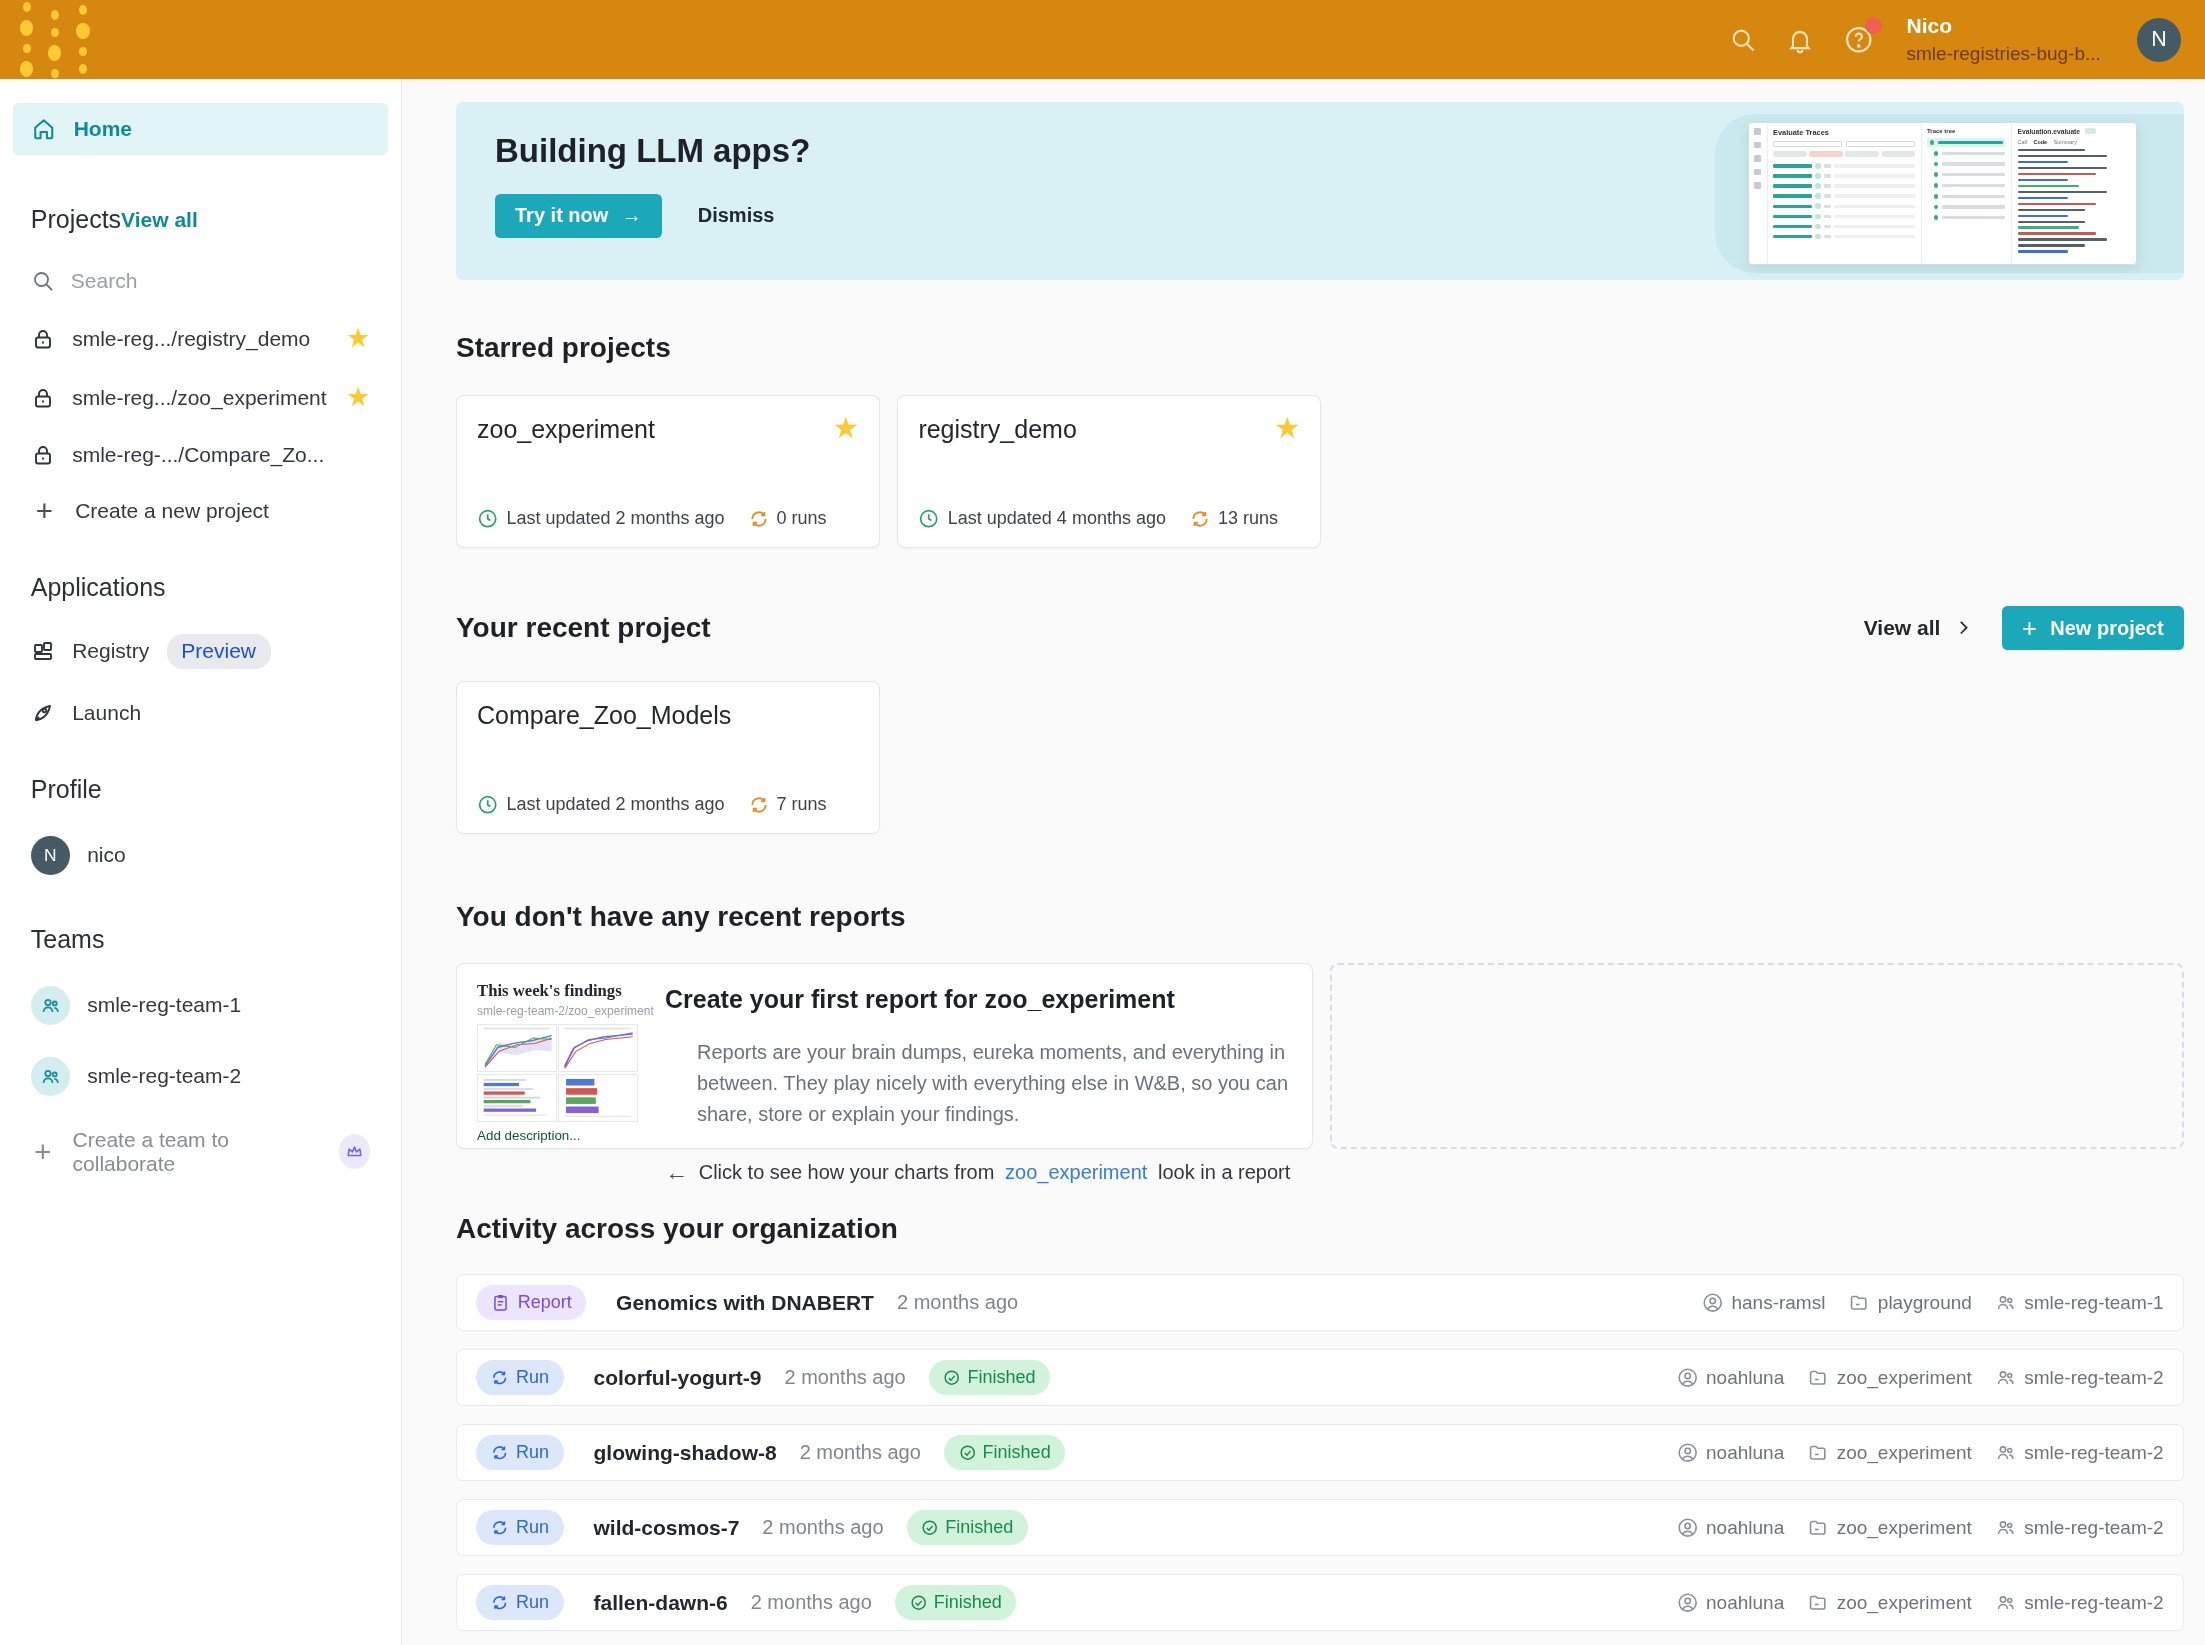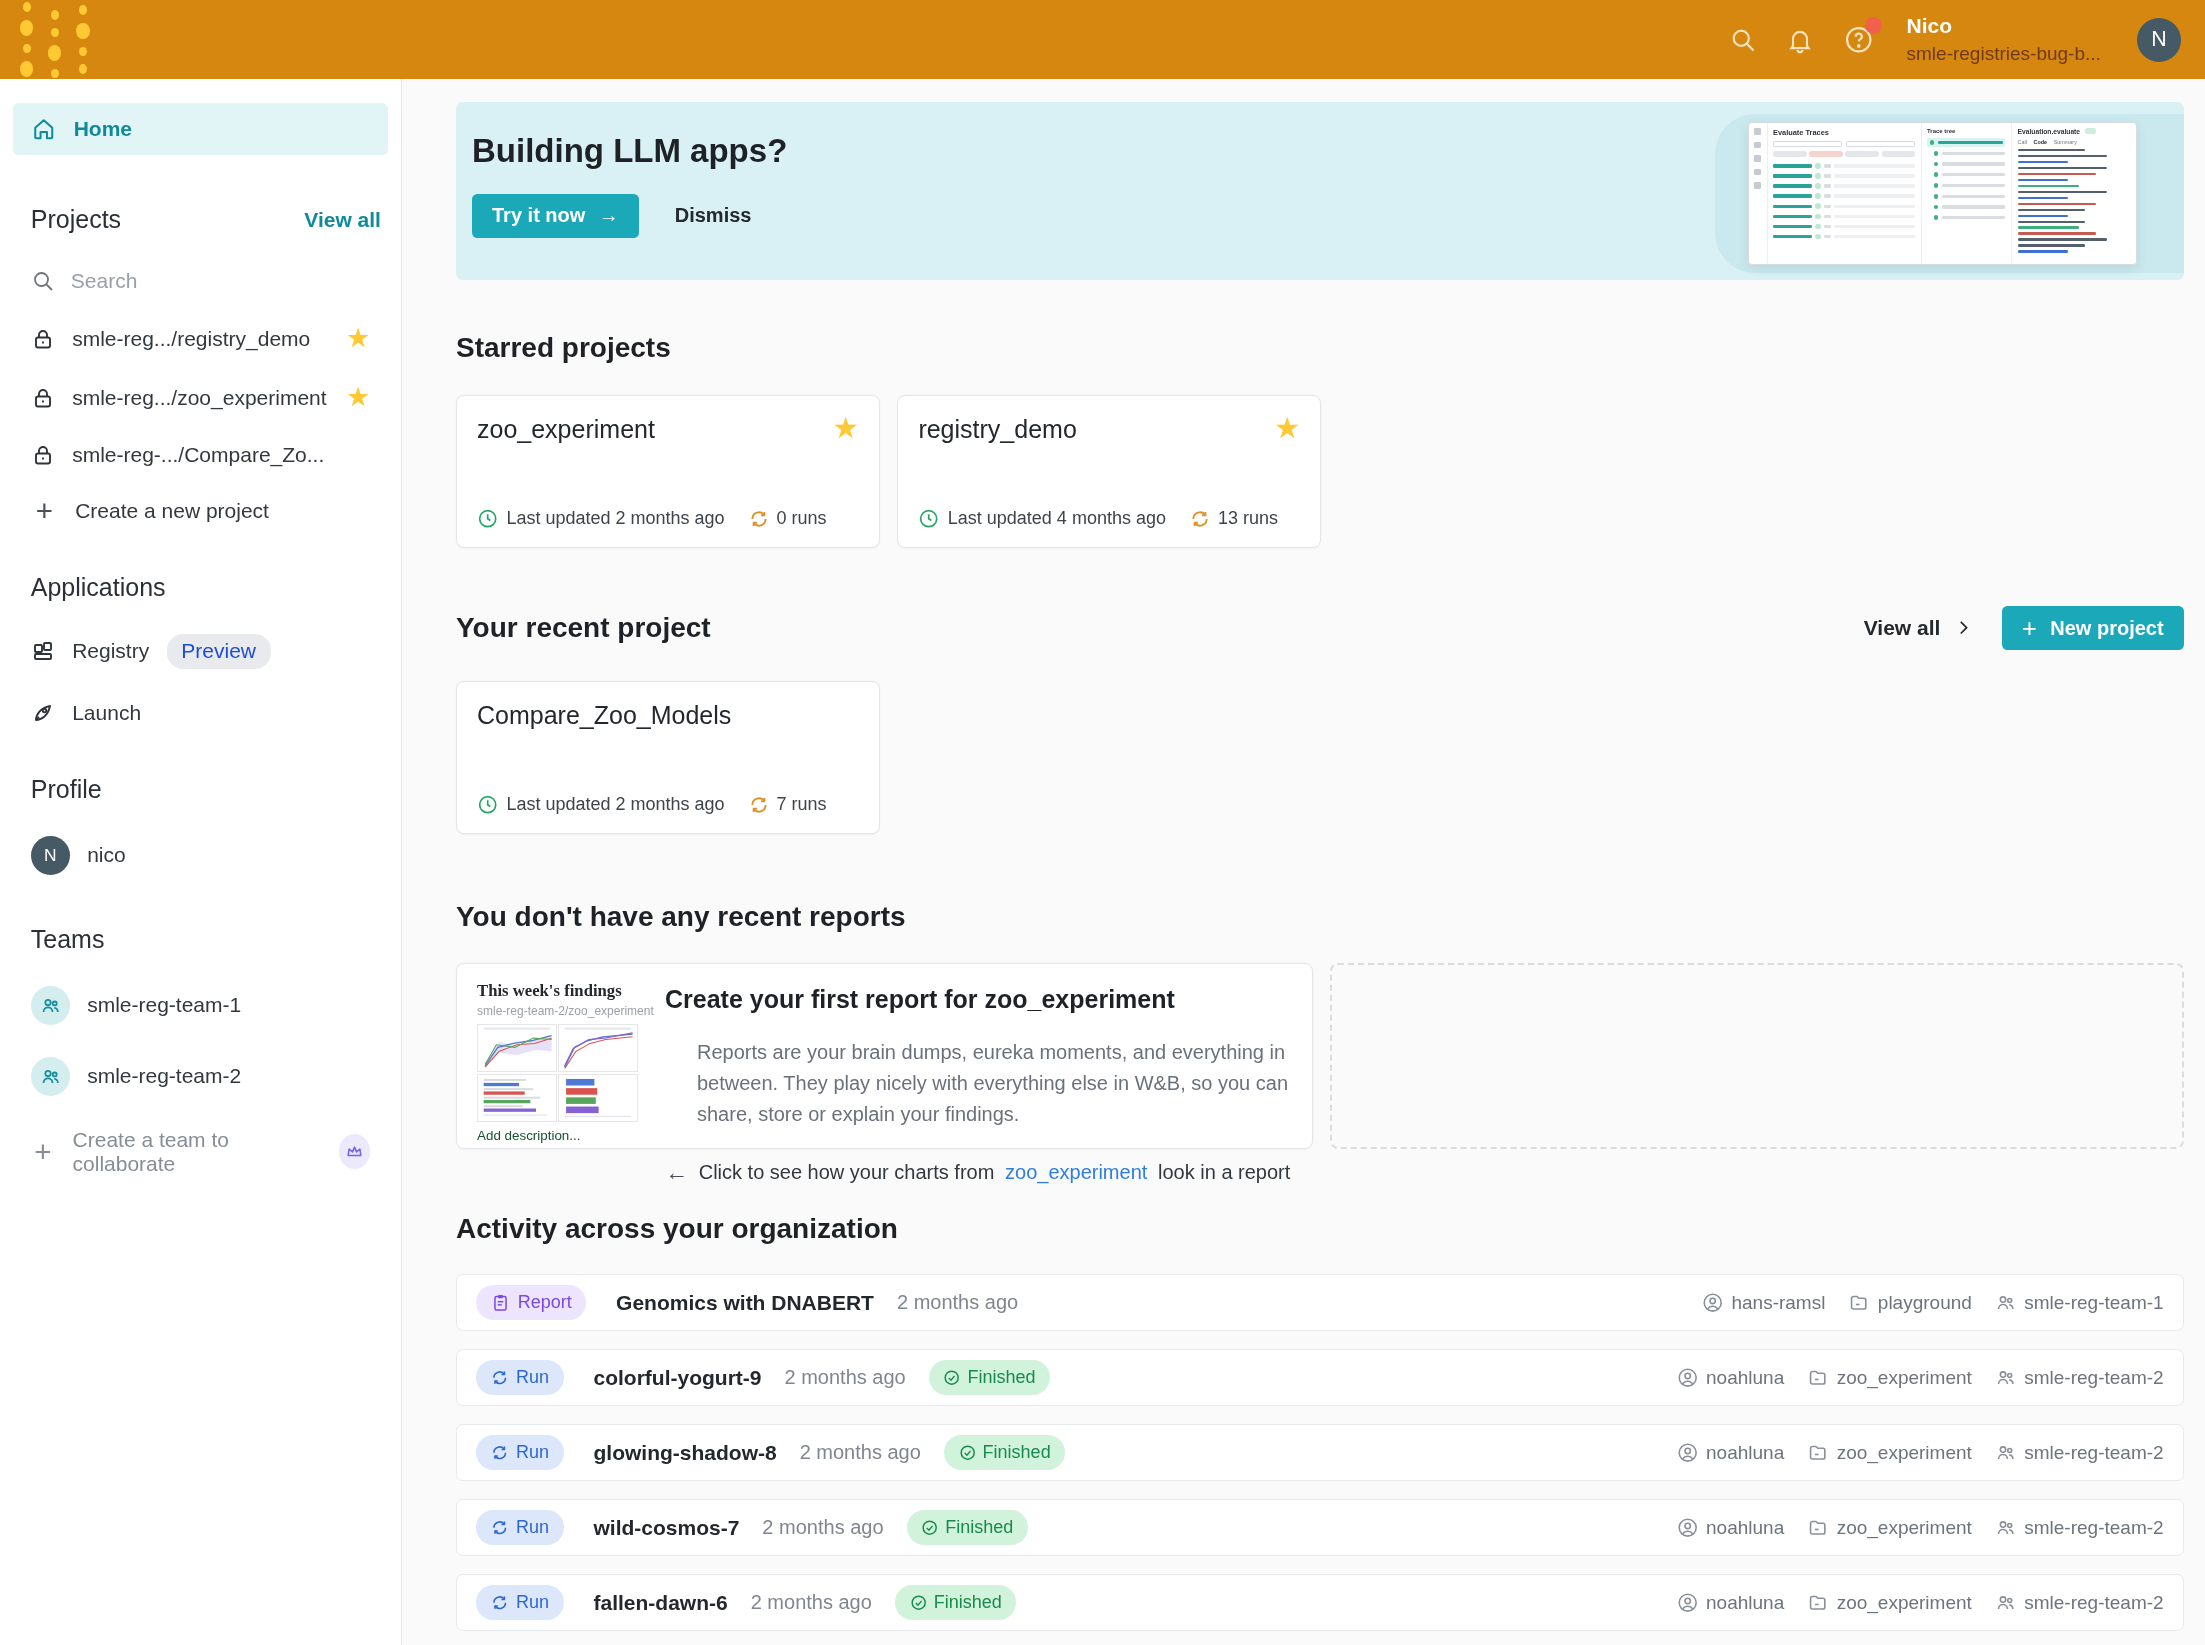--- a/index.html
+++ b/index.html
@@ -52,41 +52,41 @@
 
   
   .shell{display:flex;height:1566px;}
   .sidebar{width:402px;background:#FFFFFF;border-right:1.3px solid #E4E6E8;padding:24px 13.4px 0 13.4px;flex-shrink:0;}
   .main{flex:1;padding:23px 21.4px 0 54px;overflow:hidden;}
 
   
   .side-home{display:flex;align-items:center;gap:17.4px;background:#E1F5F7;border-radius:5.4px;
     height:52px;padding:0 17.4px;color:var(--link-teal);font-weight:700;font-size:21px;cursor:pointer;}
   .side-section{margin-top:50px;}
-  .side-head-row{display:flex;align-items:center;justify-content:space-between;padding:0 6.7px 0 17.4px;}
+  .side-head-row{display:flex;align-items:center;justify-content:flex-start;padding:0 6.7px 0 17.4px;}
   .side-heading{font-size:25px;color:#2B3036;}
   .side-viewall{color:var(--link-teal);font-weight:700;font-size:21px;cursor:pointer;}
   .side-search{display:flex;align-items:center;gap:16px;color:#9AA0A8;font-size:21px;padding:0 17.4px;margin-top:35px;}
   .side-item{display:flex;align-items:center;gap:17.4px;font-size:21px;color:#33383F;padding:0 17.4px;margin-top:32px;cursor:pointer;}
   .side-item .grow{flex:1;white-space:nowrap;overflow:hidden;text-overflow:ellipsis;}
   .side-item .star{color:var(--star-yellow);font-size:27px;line-height:1;}
   .side-item.muted{color:#878D96;}
   .plus-glyph{font-size:29.5px;color:#4A4F57;font-weight:300;line-height:0.8;width:27px;text-align:center;}
   .muted .plus-glyph{color:#878D96;}
   .preview-pill{background:#E8EAED;color:#1d4ed8;border-radius:16px;font-size:21px;padding:5.4px 14.7px;}
   .profile-avatar{width:39px;height:39px;border-radius:50%;background:var(--avatar-bg);color:#fff;
     font-size:17.4px;display:flex;align-items:center;justify-content:center;}
   .team-circle{width:39px;height:39px;border-radius:50%;background:#D4EDEF;color:#178FA0;
     display:flex;align-items:center;justify-content:center;}
   .crown-circle{width:35px;height:35px;border-radius:50%;background:#EDE9FD;color:#7C62E3;
     display:flex;align-items:center;justify-content:center;margin-left:9.4px;}
 
   
   .banner{position:relative;background:var(--banner-bg);border-radius:6.7px;height:178px;overflow:hidden;}
-  .banner-text{position:absolute;left:16px;top:29.5px;}
+  .banner-text{position:absolute;left:39px;top:29.5px;}
   .banner-title{font-size:33px;font-weight:700;color:#1E2126;}
   .banner-sub{font-size:21px;color:#33383F;margin-top:20px;}
   .banner-actions{display:flex;align-items:center;gap:36px;margin-top:24px;}
   .btn-teal{background:var(--accent-teal);color:#fff;font-weight:700;font-size:20px;border:none;
     border-radius:5.4px;height:44px;padding:0 20px;display:flex;align-items:center;gap:13.4px;cursor:pointer;}
   .dismiss{font-weight:700;font-size:20px;color:#24292E;cursor:pointer;}
   .banner-blob{position:absolute;right:0;top:12px;width:469px;height:159px;background:#C9E9EE;border-radius:40px 0 0 40px;}
   .mini-shot{position:absolute;right:47px;top:20px;width:389px;height:143px;background:#fff;border:0.7px solid #D8DCE0;
     border-radius:4px;box-shadow:0 4px 12px rgba(20,60,70,.10);display:flex;overflow:hidden;}
   .ms-rail{width:19px;border-right:0.7px solid #ECEEF0;padding-top:5.4px;display:flex;flex-direction:column;align-items:center;gap:6.7px;}

